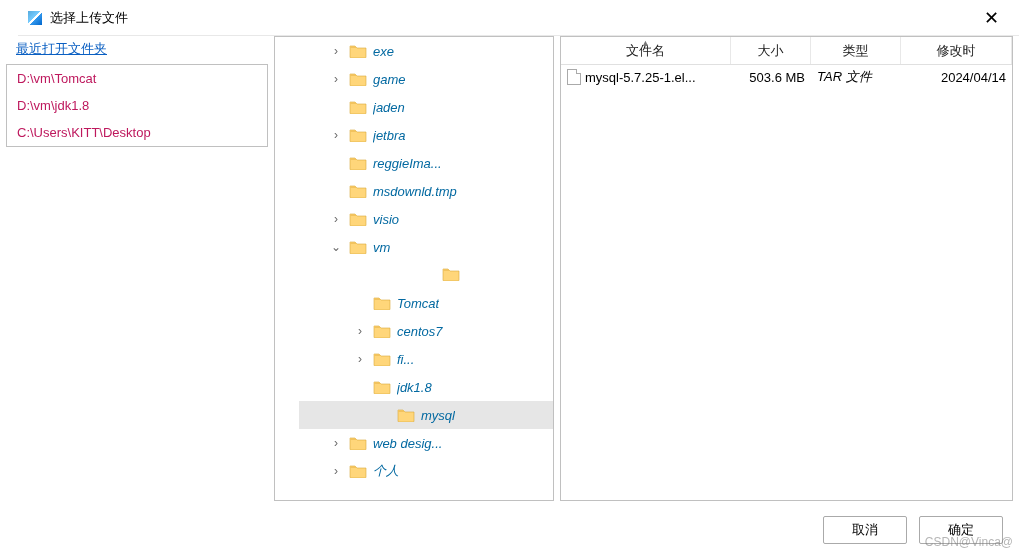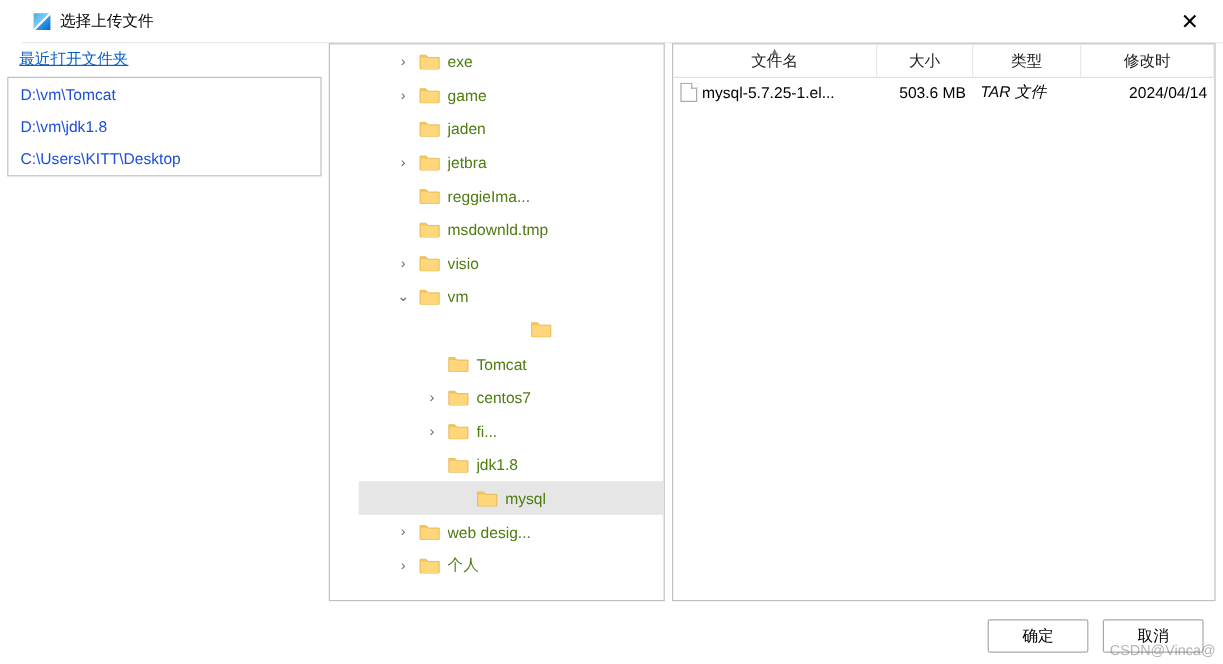--- a/index.html
+++ b/index.html
@@ -46,21 +46,21 @@
       display: flex;
       flex-direction: column;
     }
     .recent-list {
       border: 1px solid #c0c0c0;
       flex-shrink: 0;
     }
     .recent-item {
       padding: 6px 10px;
       cursor: pointer;
-      color: #1d4ed8;
+      color: #be185d;
     }
     .tree-panel {
       width: 280px;
       border: 1px solid #c0c0c0;
       position: relative;
       overflow: hidden;
     }
     .tree-scroll {
       height: 100%;
       overflow-y: scroll;
@@ -82,21 +82,21 @@
       width: 14px;
       text-align: center;
       color: #6a6a6a;
       font-size: 12px;
       flex-shrink: 0;
     }
     .folder-icon {
       width: 18px; height: 14px; flex-shrink: 0;
     }
     .folder-icon svg { display:block; }
-    .tree-label { color: #4d7c0f; white-space: nowrap; overflow: hidden; text-overflow: ellipsis; }
+    .tree-label { color: #0369a1; white-space: nowrap; overflow: hidden; text-overflow: ellipsis; font-style: italic; }
     .file-panel {
       flex: 1;
       border: 1px solid #c0c0c0;
       display: flex;
       flex-direction: column;
       overflow: hidden;
     }
     .col-headers {
       display: flex;
       height: 28px;
@@ -366,19 +366,19 @@
           <div class="c size">503.6 MB</div>
           <div class="c type">TAR 文件</div>
           <div class="c date">2024/04/14</div>
         </div>
       </div>
     </div>
 
   </div>
 
   <div class="footer">
+    <button class="btn">取消</button>
     <button class="btn">确定</button>
-    <button class="btn">取消</button>
   </div>
 
 </div>
 
 <div class="watermark">CSDN@Vinca@</div>
 
 </body></html>

